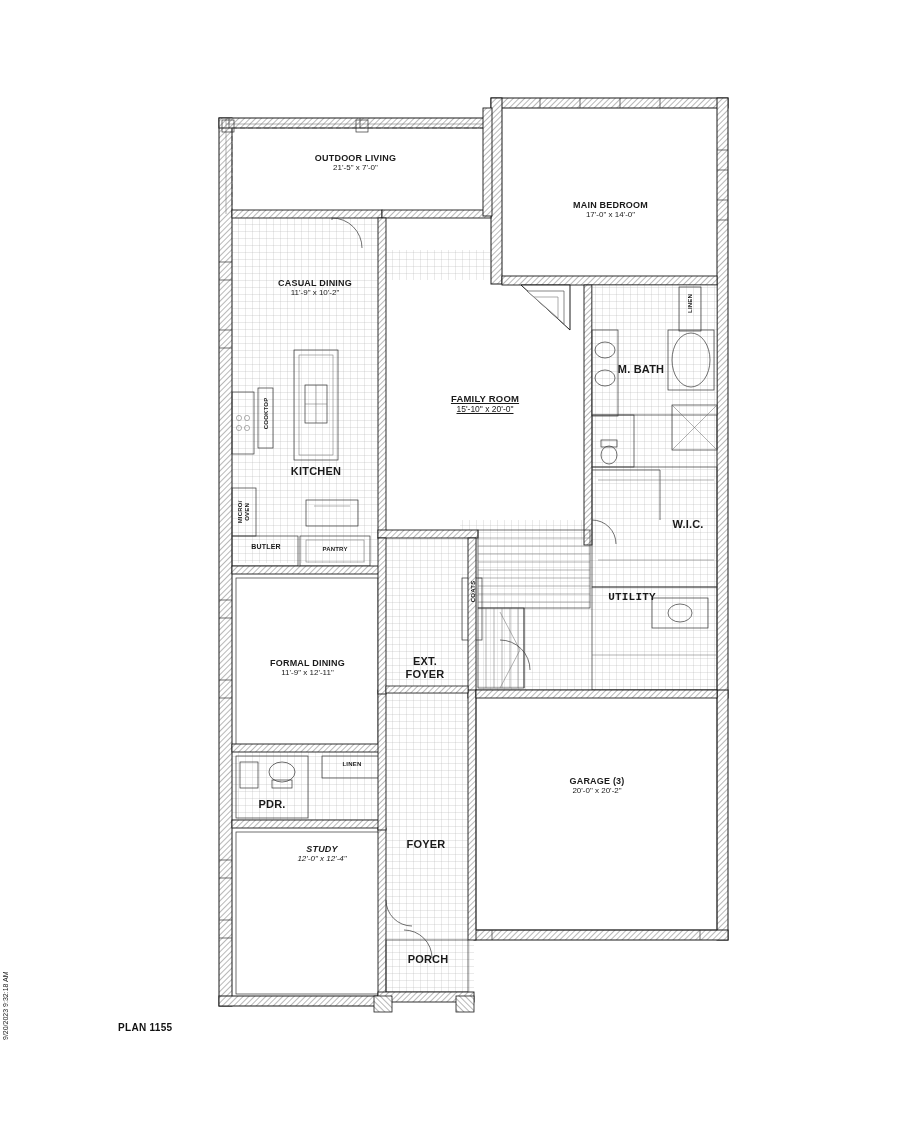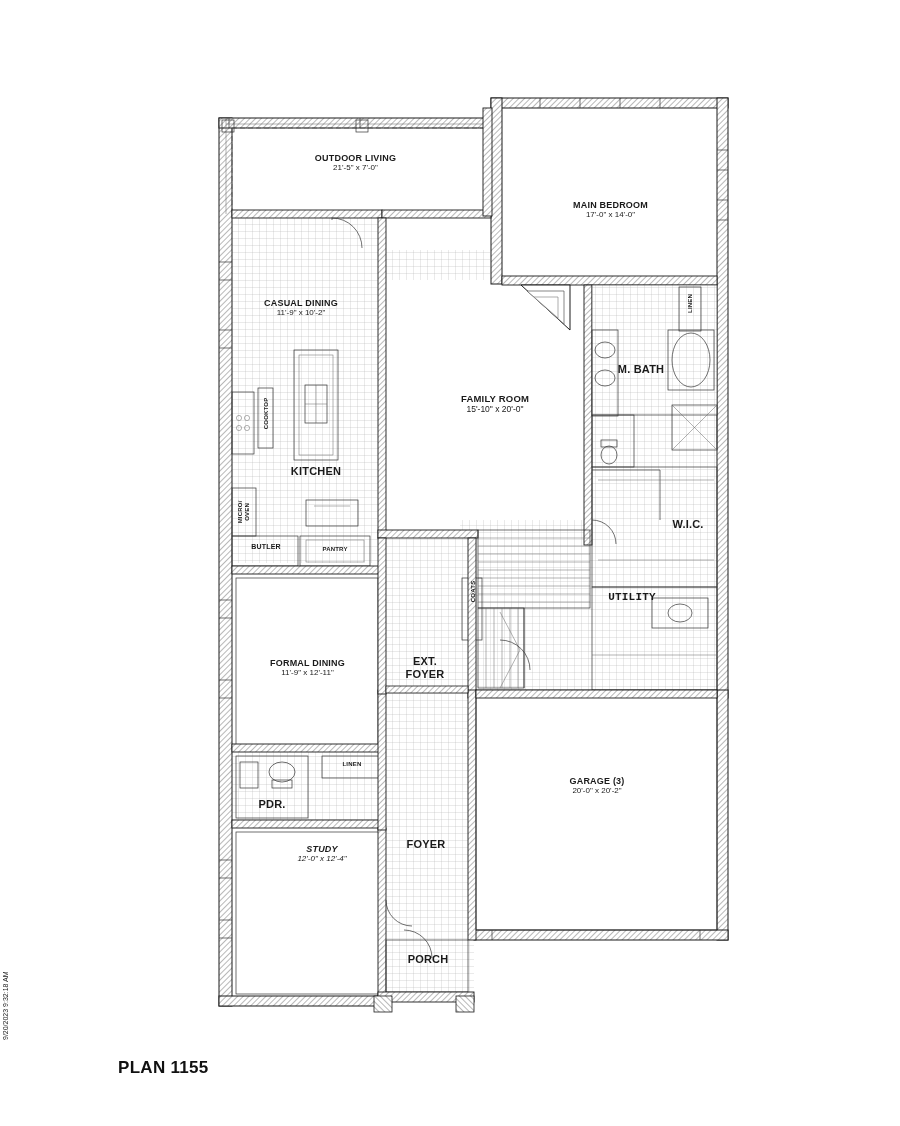--- a/index.html
+++ b/index.html
@@ -12,21 +12,21 @@
 
   .tiny{font-size:6px;font-weight:bold;letter-spacing:.1px;}
   .small{font-size:11px;font-weight:bold;}
   .med .name{font-size:9px;}
   .med .dim{font-size:8px;}
   .big .name{font-size:9.5px;}
   .big .dim{font-size:8.5px;}
 
   .vert{transform:rotate(-90deg);transform-origin:center center;}
 
-  #plan-title{position:absolute;left:118px;top:1022px;font-size:17px;font-weight:bold;letter-spacing:.3px;margin-top:36px;}
+  #plan-title{position:absolute;left:118px;top:1022px;font-size:10px;font-weight:bold;letter-spacing:.3px;}
   #timestamp{position:absolute;left:2px;top:1040px;font-size:7px;color:#222;
              transform:rotate(-90deg);transform-origin:left top;white-space:nowrap;}
 
   svg{display:block;}
   .thin{stroke:#333;stroke-width:.7;fill:none;}
   .hair{stroke:#666;stroke-width:.5;fill:none;}
   .dash{stroke:#555;stroke-width:.7;fill:none;stroke-dasharray:5 3;}
 </style>
 </head>
 <body>
@@ -232,26 +232,26 @@
   <div class="lbl med" style="left:253px;top:153px;width:205px;text-align:center;">
     <div class="name">OUTDOOR LIVING</div>
     <div class="dim">21'-5" x 7'-0"</div>
   </div>
 
   <div class="lbl med" style="left:508px;top:172px;width:205px;margin-top:28px;">
     <div class="name">MAIN BEDROOM</div>
     <div class="dim">17'-0" x 14'-0"</div>
   </div>
 
-  <div class="lbl med" style="left:206px;top:278px;width:190px;margin-top:20px;">
+  <div class="lbl med" style="left:220px;top:278px;width:190px;">
     <div class="name">CASUAL DINING</div>
     <div class="dim">11'-9" x 10'-2"</div>
   </div>
 
-  <div class="lbl big" style="left:403px;top:394px;width:184px;">
+  <div class="lbl big" style="left:393px;top:394px;width:184px;text-decoration:underline;">
     <div class="name">FAMILY ROOM</div>
     <div class="dim">15'-10" x 20'-0"</div>
   </div>
 
   <div class="lbl" style="left:596px;top:363px;width:90px;">
     <div class="name small">M. BATH</div>
   </div>
 
   <div class="lbl" style="left:272px;top:465px;width:88px;">
     <div class="name small">KITCHEN</div>

